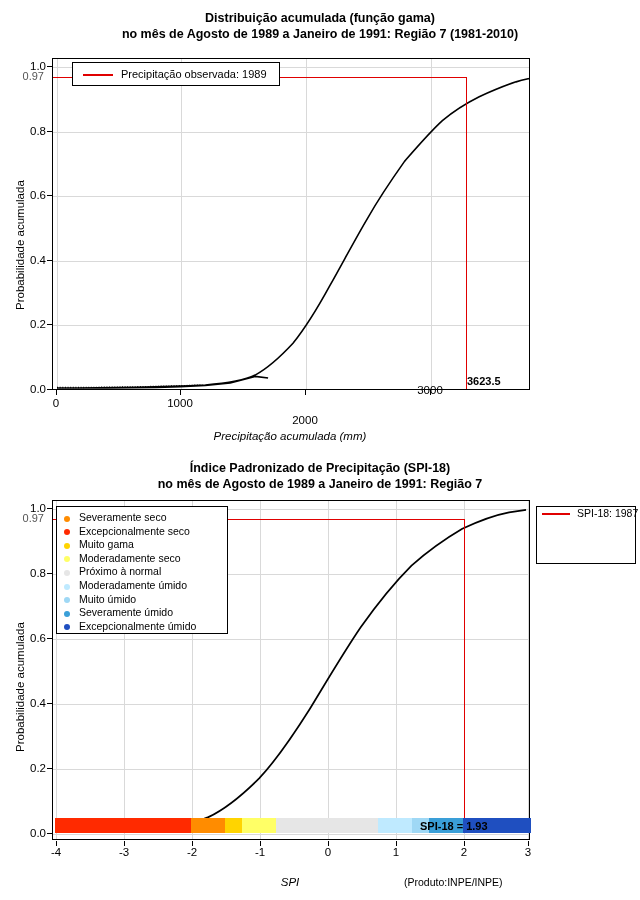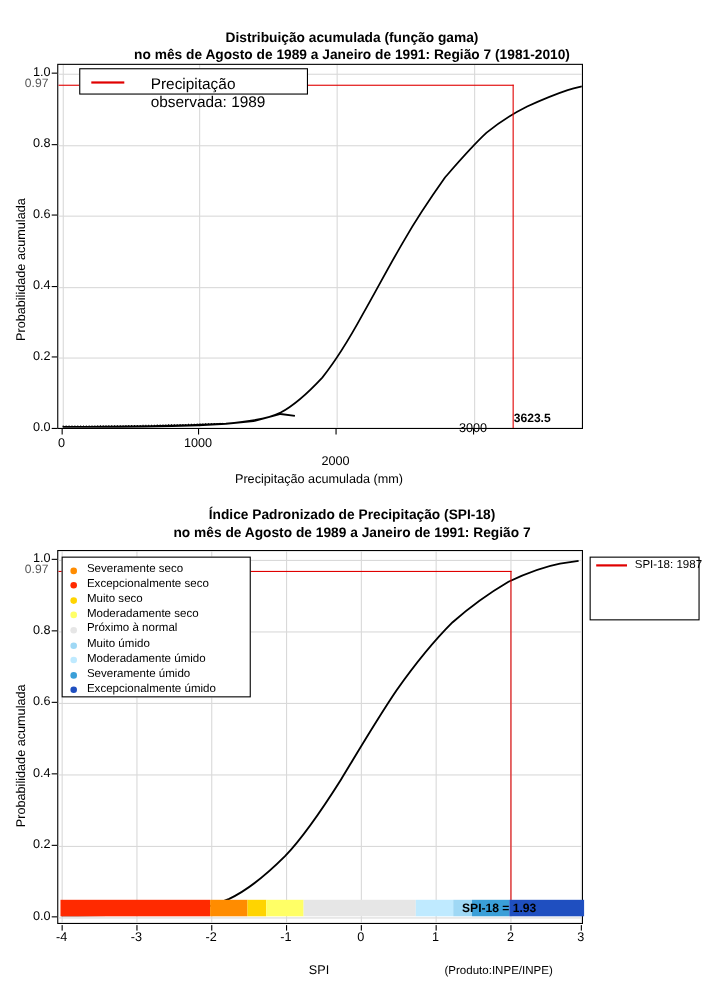--- a/index.html
+++ b/index.html
@@ -25,21 +25,21 @@
 
   .title {
     position: absolute;
     left: 0;
     width: 640px;
     text-align: center;
     font-size: 12.5px;
     font-weight: bold;
     line-height: 16px;
   }
-  #title-top { top: 26px; }
+  #title-top { top: 10px; }
   #title-bottom { top: 8px; }
 
   .plotbox {
     position: absolute;
     border: 1px solid #000000;
     box-sizing: border-box;
     background: #ffffff;
     overflow: hidden;
   }
   
@@ -68,20 +68,21 @@
     position: absolute;
     left: 0; top: 0;
     width: 100%;
     height: 100%;
   }
 
   .axis-label {
     position: absolute;
     font-size: 11.5px;
     text-align: center;
+    font-style: italic;
   }
   .ylabel {
     position: absolute;
     font-size: 11.5px;
     transform-origin: 0 0;
     transform: rotate(-90deg);
     white-space: nowrap;
   }
   .tick-x {
     position: absolute;
@@ -124,23 +125,23 @@
     font-size: 10.5px;
   }
   #legend-top {
     left: 72px;
     top: 62px;
     width: 208px;
     height: 24px;
   }
   #legend-top .ltext {
     position: absolute;
-    left: 64px;
+    left: 48px;
     top: 5px;
-    font-size: 14px;
+    font-size: 11px;
   }
   #legend-top .lline {
     position: absolute;
     left: 10px;
     top: 11px;
     width: 30px;
     height: 2px;
     background: #e00000;
   }
 
@@ -372,37 +373,37 @@
     <div class="row">
       <span class="dot" style="background:#ff8c00;"></span>
       <span>Severamente seco</span>
     </div>
     <div class="row">
       <span class="dot" style="background:#ff2a00;"></span>
       <span>Excepcionalmente seco</span>
     </div>
     <div class="row">
       <span class="dot" style="background:#ffd400;"></span>
-      <span>Muito seco</span>
+      <span>Muito gama</span>
     </div>
     <div class="row">
       <span class="dot" style="background:#ffff66;"></span>
       <span>Moderadamente seco</span>
     </div>
     <div class="row">
       <span class="dot" style="background:#e6e6e6;"></span>
       <span>Próximo à normal</span>
     </div>
     <div class="row">
+      <span class="dot" style="background:#bfeaff;"></span>
+      <span>Moderadamente úmido</span>
+    </div>
+    <div class="row">
       <span class="dot" style="background:#9fd8f5;"></span>
       <span>Muito úmido</span>
-    </div>
-    <div class="row">
-      <span class="dot" style="background:#bfeaff;"></span>
-      <span>Moderadamente úmido</span>
     </div>
     <div class="row">
       <span class="dot" style="background:#3a9fd8;"></span>
       <span>Severamente úmido</span>
     </div>
     <div class="row">
       <span class="dot" style="background:#1f4fc0;"></span>
       <span>Excepcionalmente úmido</span>
     </div>
   </div>

